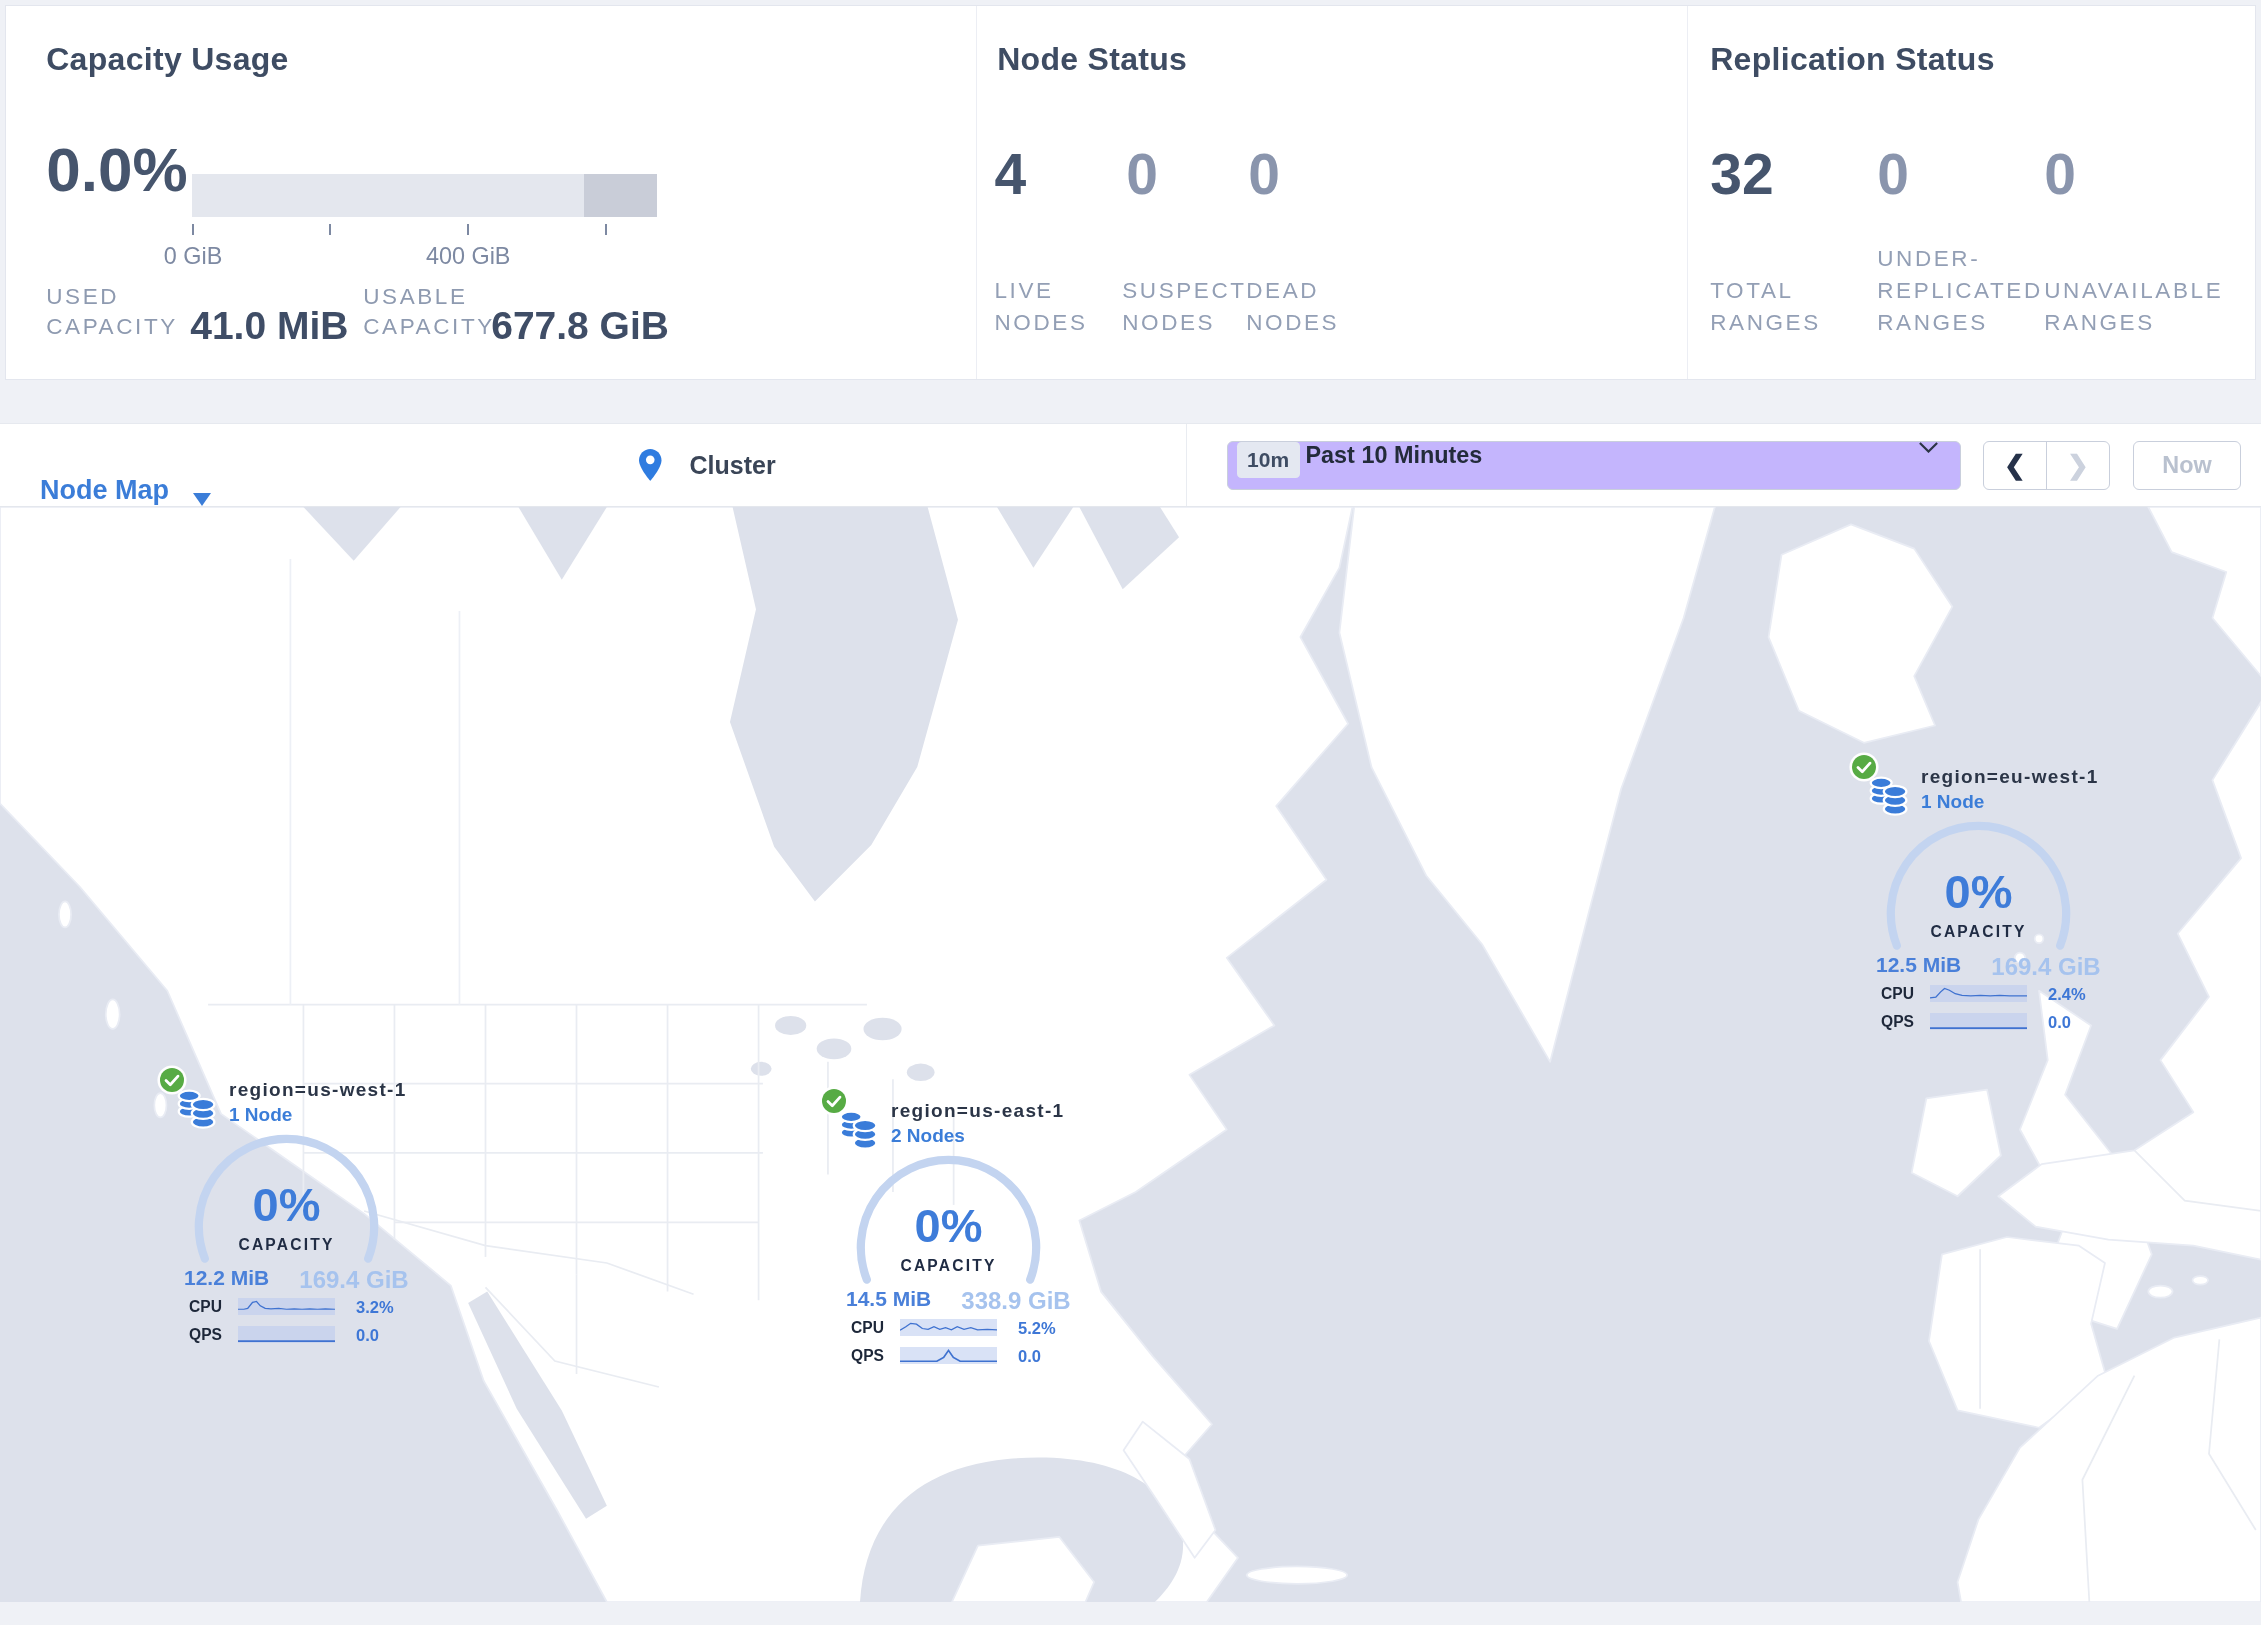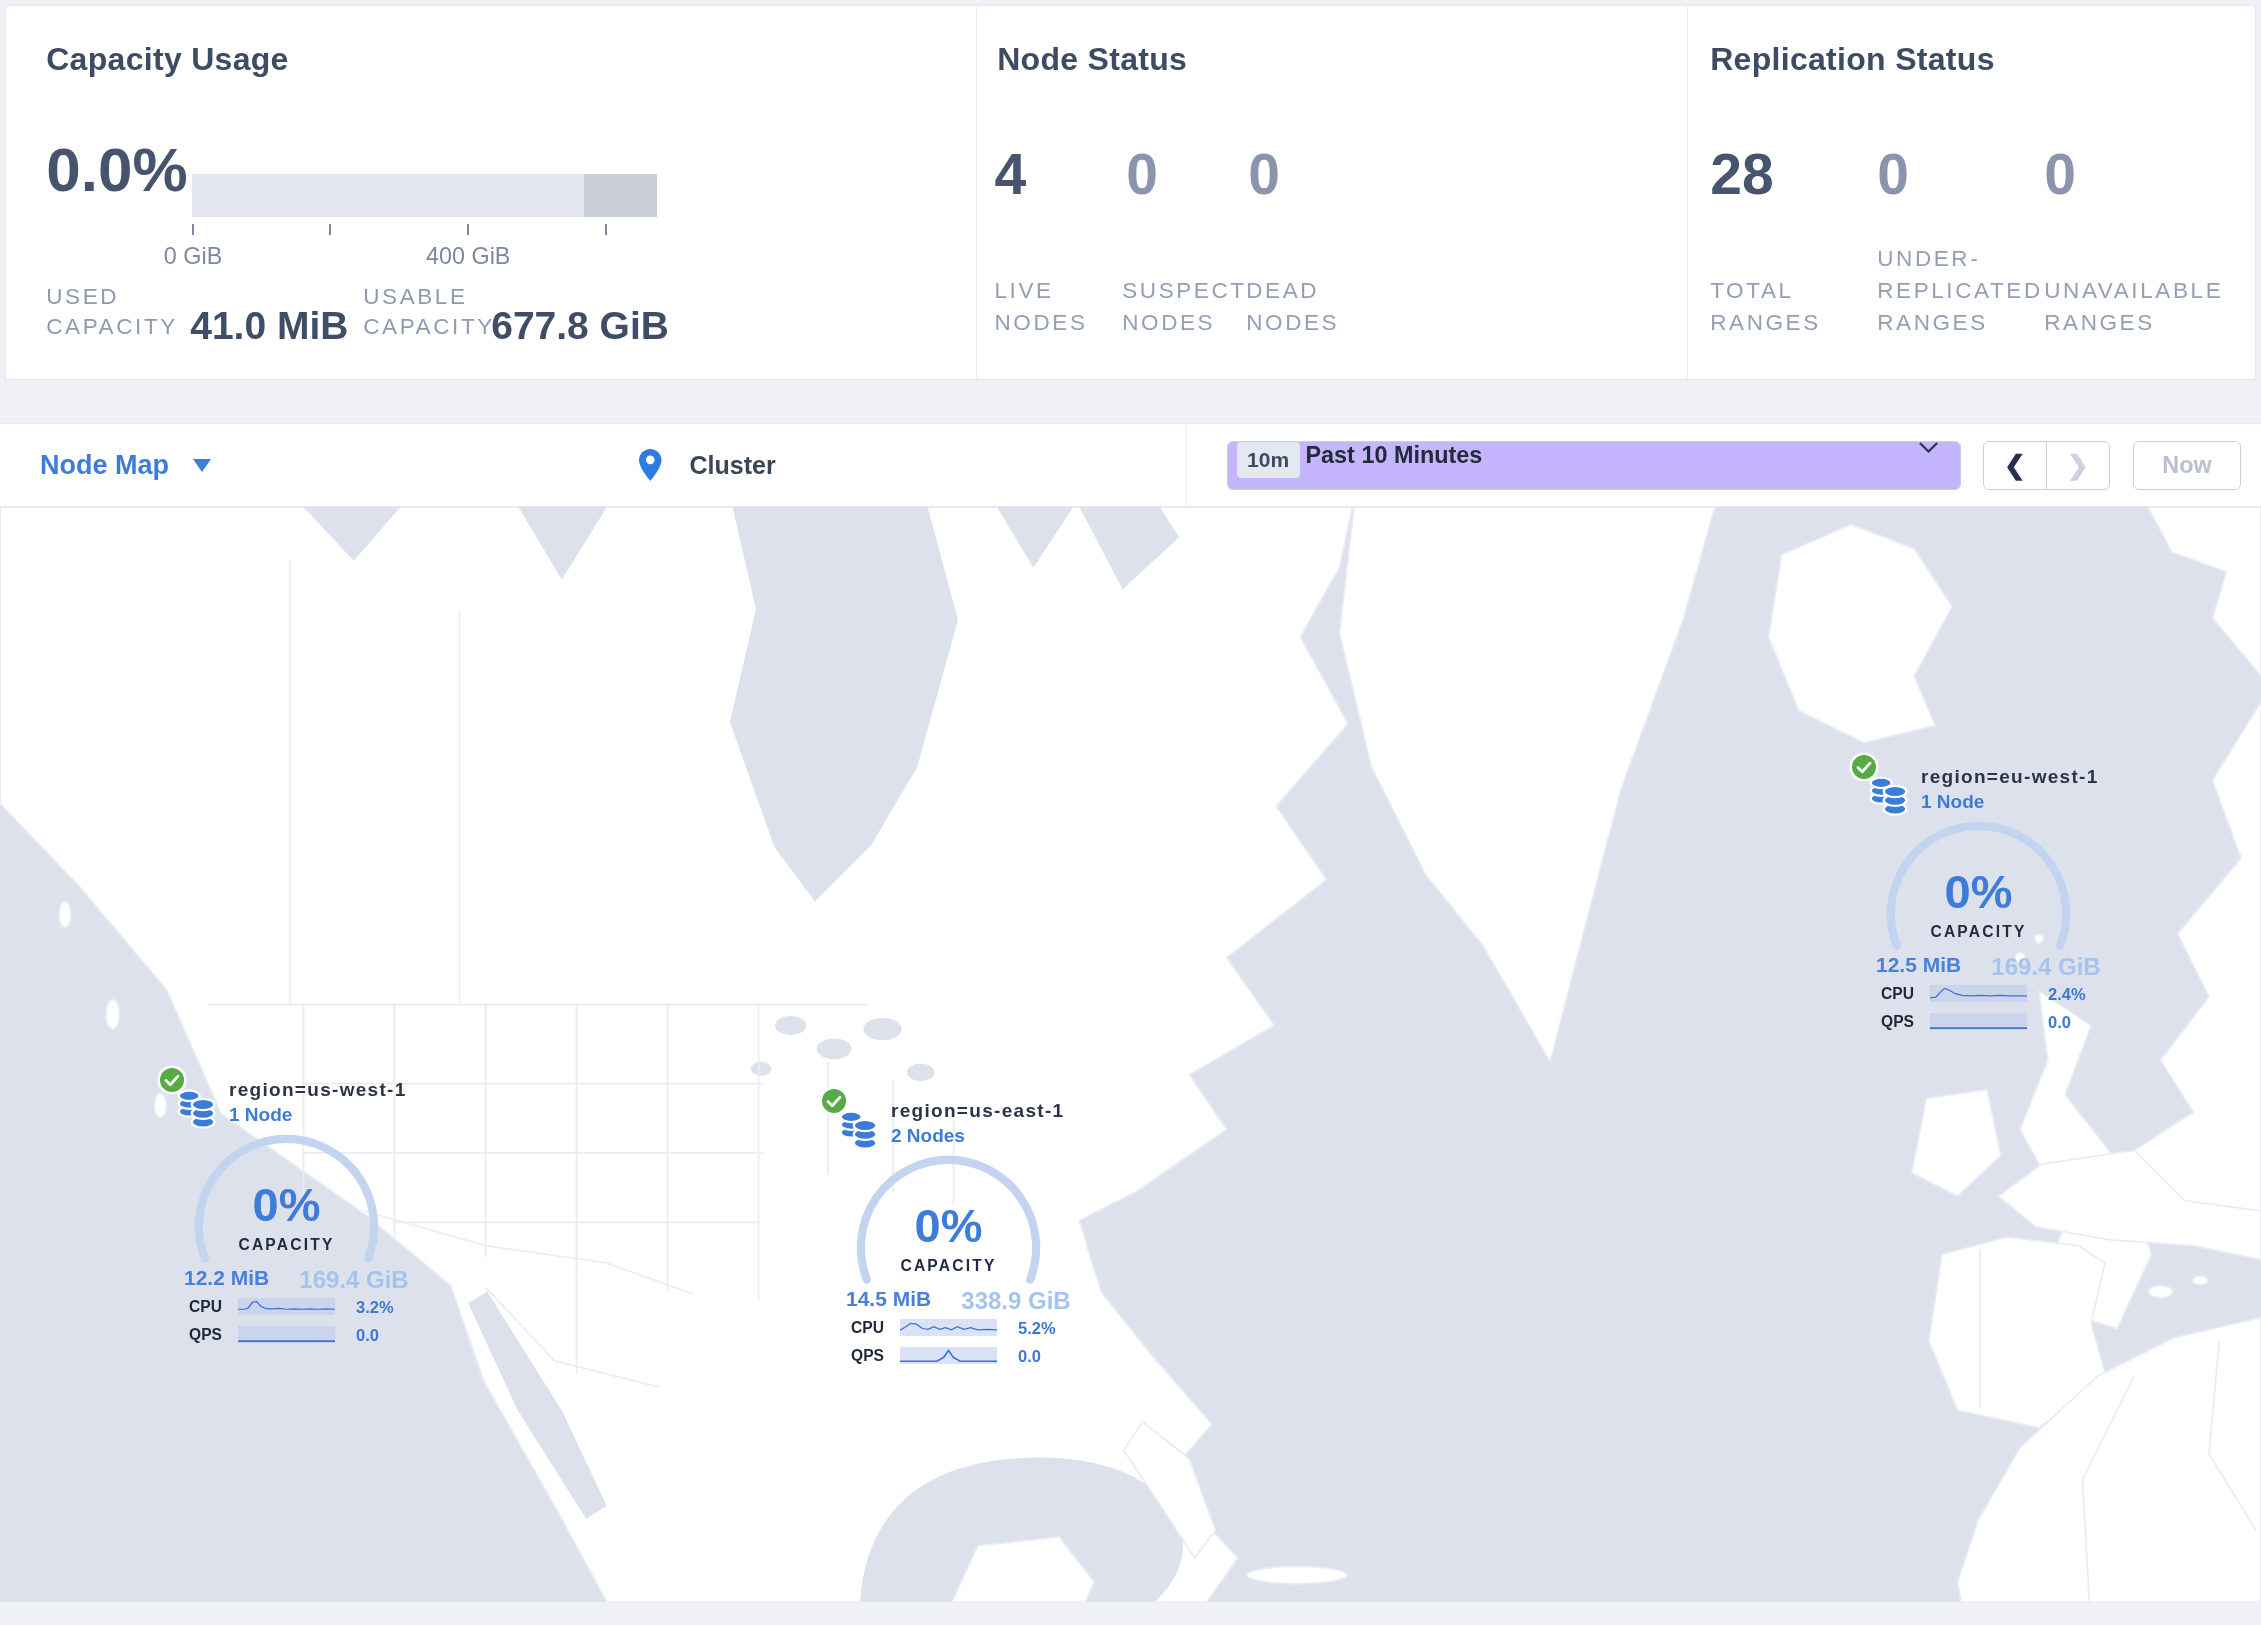--- a/index.html
+++ b/index.html
@@ -26,21 +26,21 @@
   .cap-tick-label{position:absolute;top:69px;font-size:23.4px;color:#7d89a2;transform:translateX(-50%);white-space:nowrap}
   .stat-label{position:absolute;font-size:22.5px;letter-spacing:2.6px;color:#8e9ab0;line-height:29.5px;white-space:pre-line}
   .stat-value{position:absolute;font-size:39px;font-weight:700;color:#3f4d66;white-space:nowrap}
   .stat-big{position:absolute;top:135px;font-size:57px;font-weight:700;color:#46556d}
   .stat-big.muted{color:#8a95ad;font-weight:600}
   .stat-bottom{position:absolute;bottom:40px;font-size:22.5px;letter-spacing:2.6px;color:#939fb5;line-height:32px;white-space:pre-line}
 
   
   .toolbar{position:absolute;left:0;right:0;top:423px;height:84px;background:#fff;
     border-top:0.9px solid #e6e9ef;border-bottom:0.9px solid #e4e7ed;box-sizing:border-box}
-  .view-select{position:absolute;left:40px;top:0;height:100%;display:flex;align-items:center;gap:24px;
+  .view-select{position:absolute;left:40px;top:0;height:100%;display:flex;align-items:flex-end;gap:24px;
     color:#3b7dd8;font-size:27px;font-weight:600;cursor:pointer}
   .caret-down{width:0;height:0;border-left:9.5px solid transparent;border-right:9.5px solid transparent;border-top:13px solid #3b7dd8}
   .breadcrumb{position:absolute;left:639px;top:0;height:100%;display:flex;align-items:center;gap:28px;
     font-size:25px;font-weight:600;color:#3a4557}
   .time-section{position:absolute;left:1186px;top:0;bottom:0;right:0;border-left:0.9px solid #e9ecf1}
   .time-box{position:absolute;left:40px;top:16.5px;width:734px;height:49px;border:1.7px solid #c9cfdc;border-radius:6px;
     display:flex;align-items:flex-start;box-sizing:border-box;background:#c4b5fd;cursor:pointer}
   .time-badge{margin-left:8.7px;background:#e4e8f1;border-radius:4.3px;padding:6px 10.4px;font-size:21px;font-weight:700;color:#3e4c63}
   .time-label{margin-left:6px;font-size:23.4px;font-weight:600;color:#232b3a}
   .time-chevron{margin-left:auto;margin-right:22.5px;display:flex;align-items:center}
@@ -107,21 +107,21 @@
     <div class="stat-bottom" style="left:17.3px">LIVE
 NODES</div>
     <div class="stat-bottom" style="left:145px">SUSPECT
 NODES</div>
     <div class="stat-bottom" style="left:269px">DEAD
 NODES</div>
   </div>
 
   <div class="panel panel-replication">
     <div class="panel-title">Replication Status</div>
-    <div class="stat-big" style="left:22px">28</div>
+    <div class="stat-big" style="left:22px">32</div>
     <div class="stat-big muted" style="left:189px">0</div>
     <div class="stat-big muted" style="left:356px">0</div>
     <div class="stat-bottom" style="left:22px">TOTAL
 RANGES</div>
     <div class="stat-bottom" style="left:189px">UNDER-
 REPLICATED
 RANGES</div>
     <div class="stat-bottom" style="left:356px">UNAVAILABLE
 RANGES</div>
   </div>

